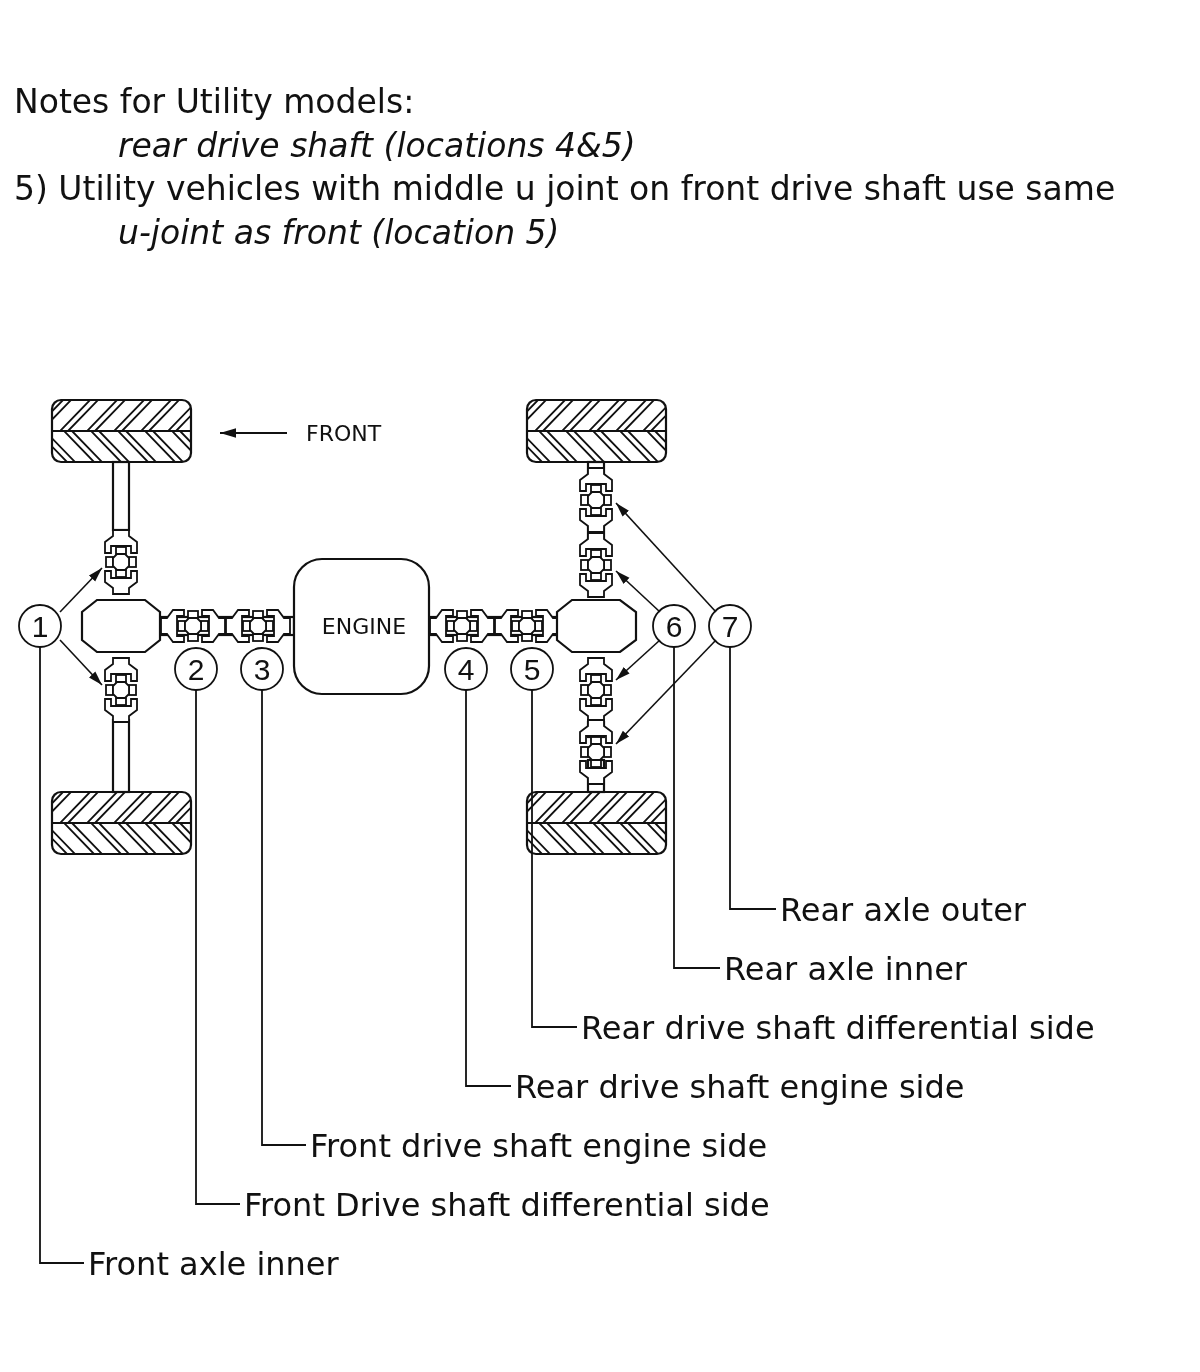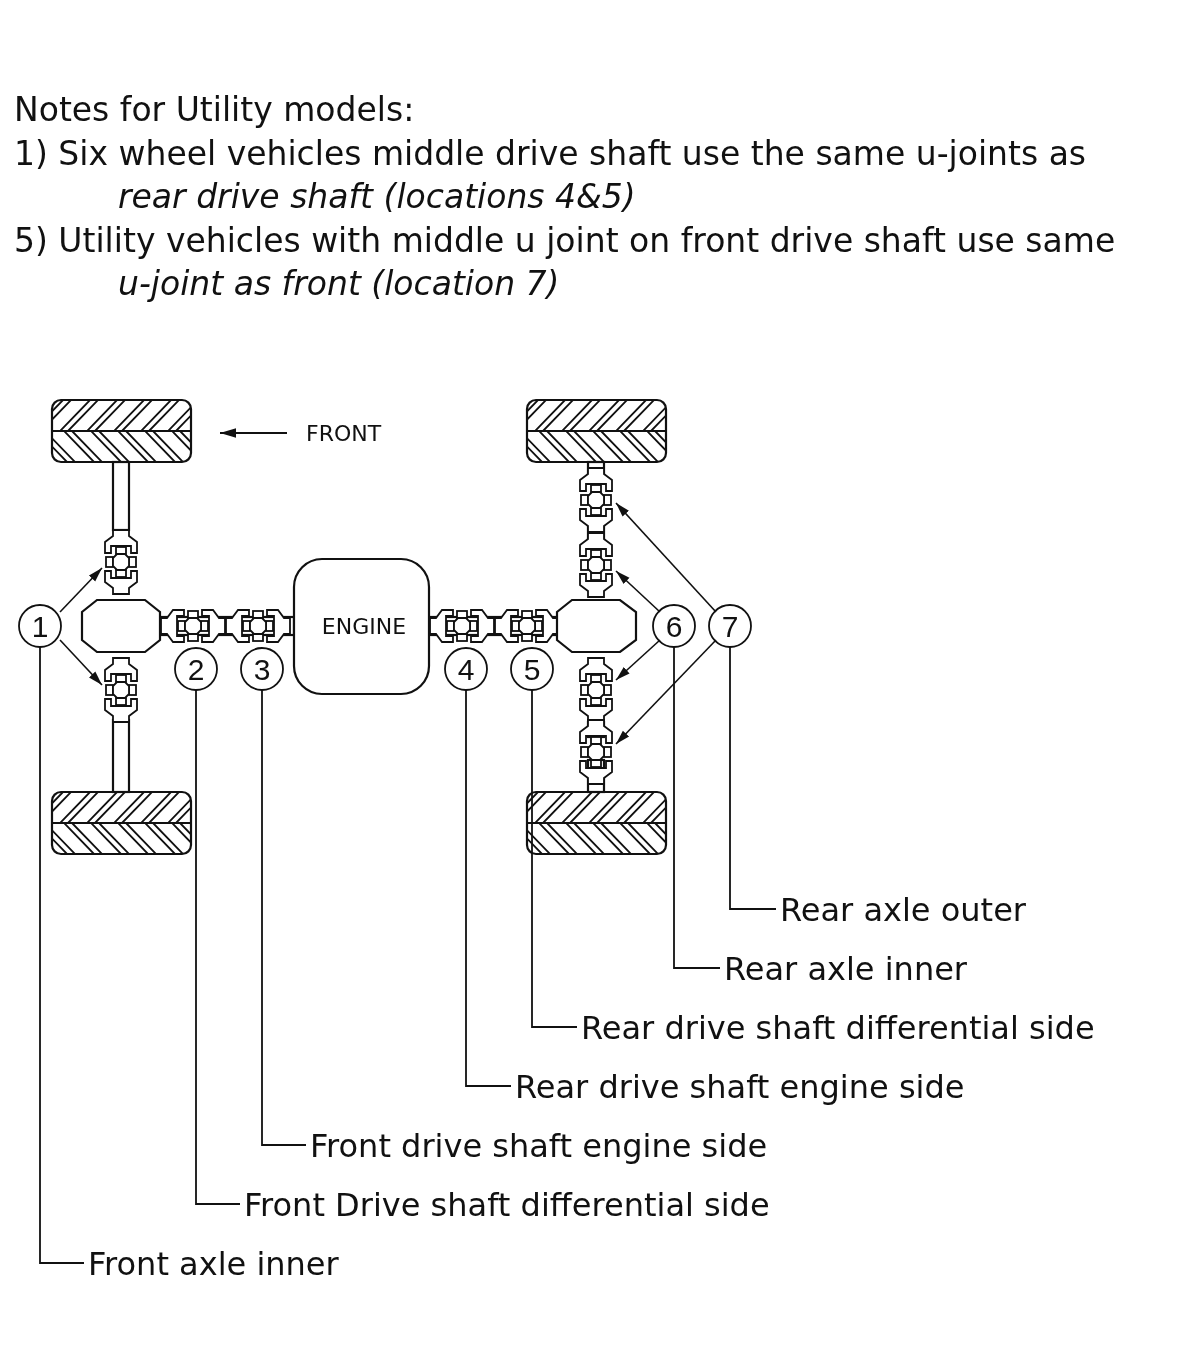--- a/index.html
+++ b/index.html
@@ -1,35 +1,34 @@
 <!DOCTYPE html>
 <html><head>
 <meta charset="utf-8">
 <style>
   html, body { margin: 0; padding: 0; background: #ffffff; }
   body { width: 1200px; height: 1372px; position: relative; overflow: hidden;
          font-family: "DejaVu Sans", sans-serif; color: #111; }
-  .notes { position: absolute; left: 14px; top: 88px; font-size: 33px; line-height: 43.5px; }
+  .notes { position: absolute; left: 14px; top: 80px; font-size: 33px; line-height: 43.5px; }
   .notes div { white-space: nowrap; }
   .notes .indent { padding-left: 104px; font-style: italic; }
   svg#diagram { position: absolute; left: 0; top: 0; }
   svg text { font-family: "DejaVu Sans", sans-serif; fill: #111; }
   .lbl { font-size: 32px; }
   .small { font-size: 22px; }
   .num { font-size: 30px; font-family: "Liberation Sans", sans-serif; }
 </style>
 </head>
 <body>
 
 <div class="notes">
   <div>Notes for Utility models:</div>
-  <div>1) Six wheel vehicles middle drive shaft use the same u-joints as</div>
   <div class="indent">rear drive shaft (locations 4&amp;5)</div>
   <div>5) Utility vehicles with middle u joint on front drive shaft use same</div>
-  <div class="indent">u-joint as front (location 7)</div>
+  <div class="indent">u-joint as front (location 5)</div>
 </div>
 
 <svg id="diagram" width="1200" height="1372" viewBox="0 0 1200 1372">
   <defs>
     <clipPath id="tireclip-fl">
         <rect x="52" y="400" width="139" height="62" rx="9"></rect>
       </clipPath>
     <clipPath id="tireclip-fr">
         <rect x="527" y="400" width="139" height="62" rx="9"></rect>
       </clipPath>

